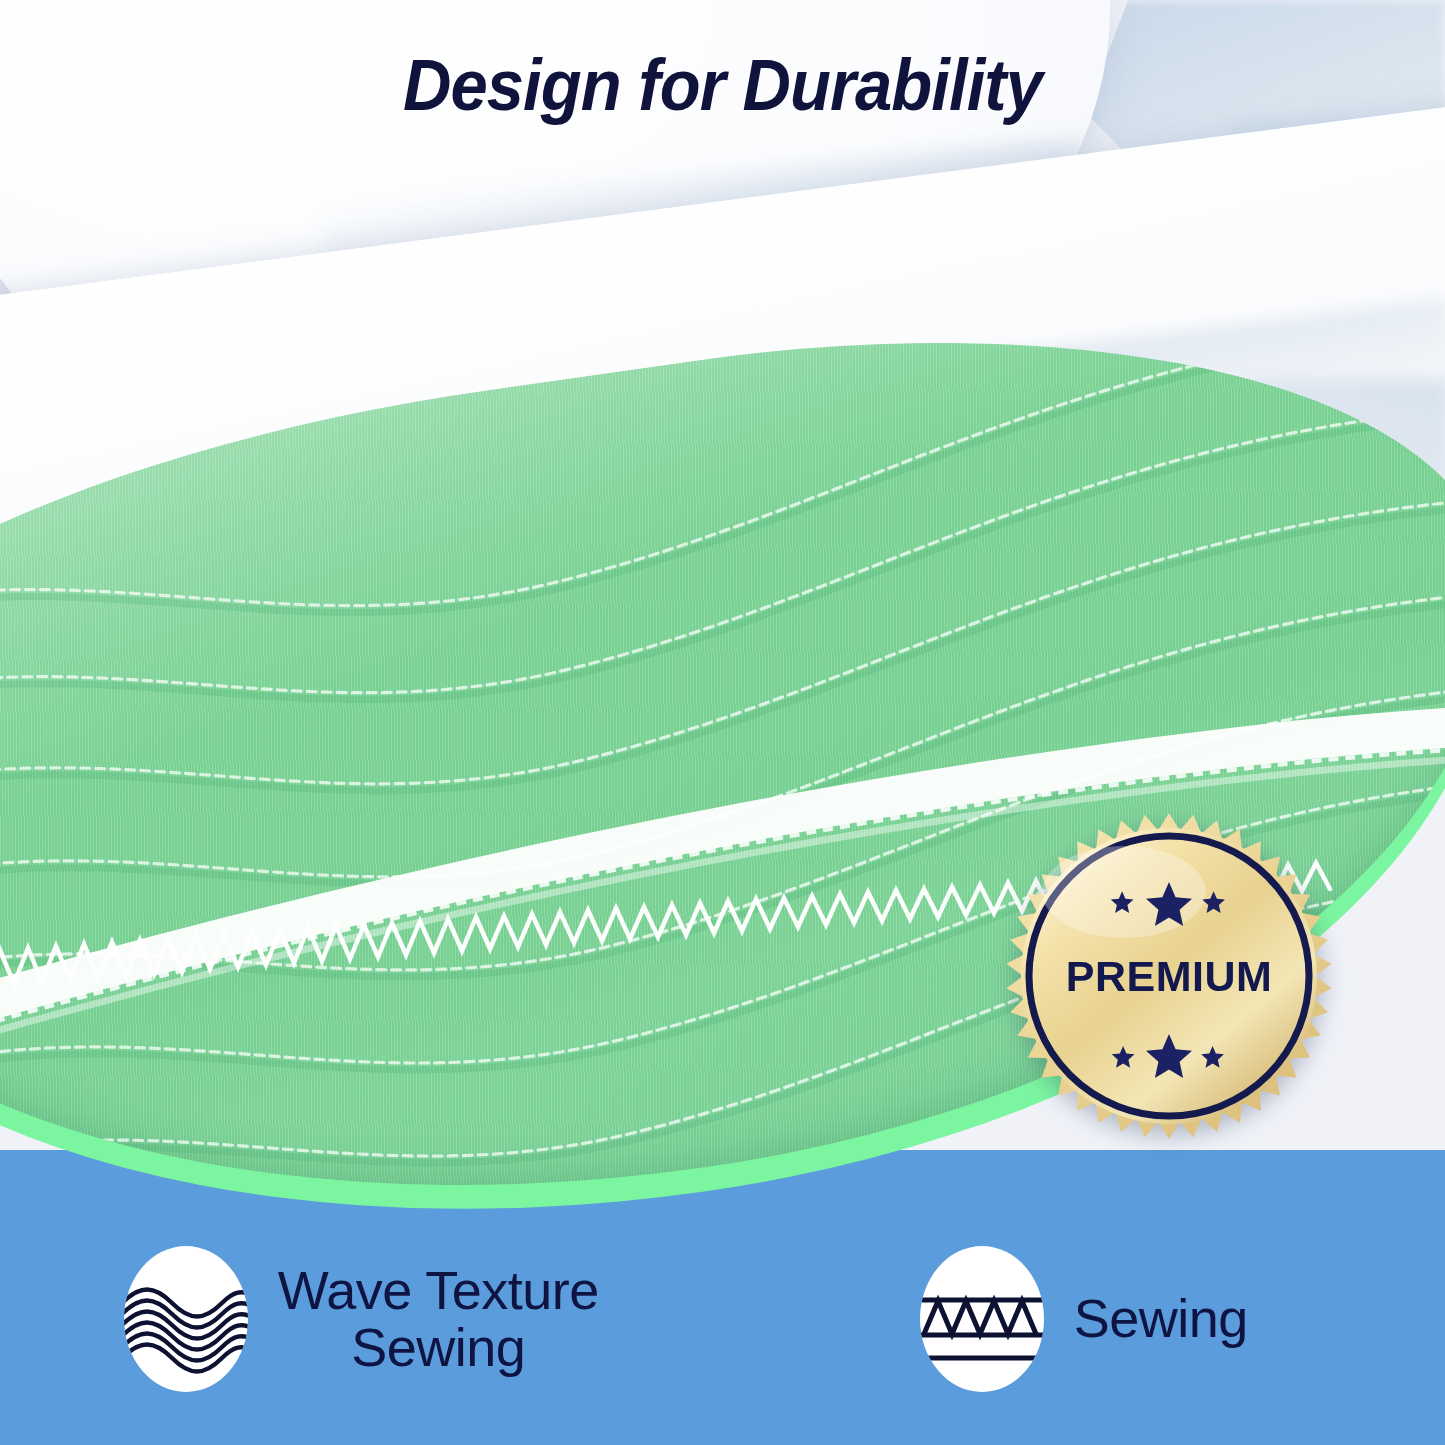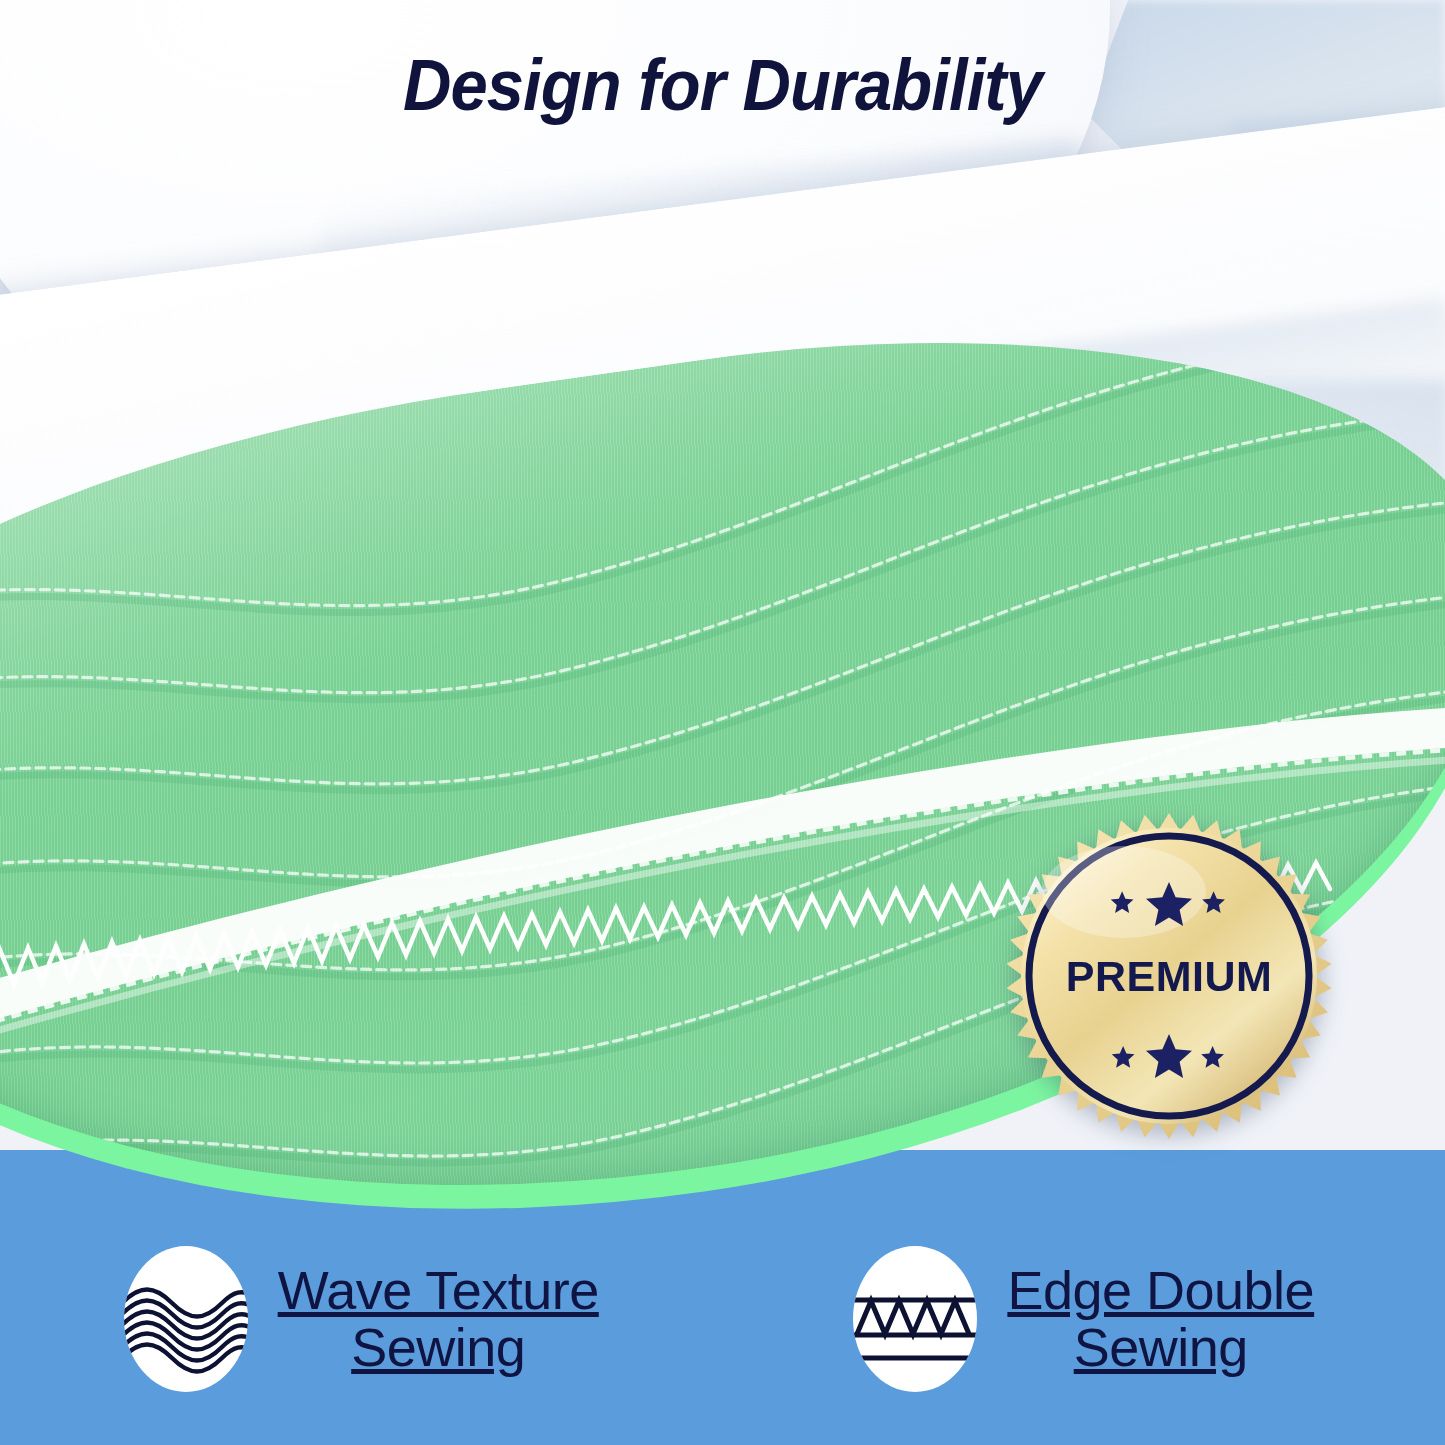--- a/index.html
+++ b/index.html
@@ -127,21 +127,20 @@
   .feat-icon{
     width:124px;height:146px;border-radius:50%;
     background:#ffffff;flex:0 0 auto;
     display:flex;align-items:center;justify-content:center;overflow:hidden;
   }
   .feat-icon svg{display:block;}
   .feat-label{
     color:#0f1442;font-size:54px;line-height:1.06;font-weight:400;
     text-align:center;letter-spacing:-.5px;
     font-family:"Liberation Sans",sans-serif;
-    text-decoration:underline;
   }
 </style>
 </head>
 <body>
 
 <div id="stage">
 
   <div class="bg-base"></div>
   <div class="bg-shadow-ur"></div>
   <div class="bg-shadow-ur2"></div>
@@ -284,19 +283,18 @@
         <svg width="124" height="146" viewBox="0 0 124 146">
           <g stroke="#0d1233" stroke-width="5" fill="none" stroke-linecap="square">
             <line x1="3" y1="54" x2="121" y2="54"></line>
             <line x1="3" y1="89" x2="121" y2="89"></line>
             <polyline points="4,88 18,55 32,88 46,55 60,88 74,55 88,88 102,55 116,88"></polyline>
             <line x1="3" y1="112" x2="121" y2="112"></line>
           </g>
         </svg>
       </div>
       <div class="feat-label">
-        <div>Edge Double</div>
         <div>Sewing</div>
       </div>
     </div>
 
   </div>
 </div>
 
 </body></html>

